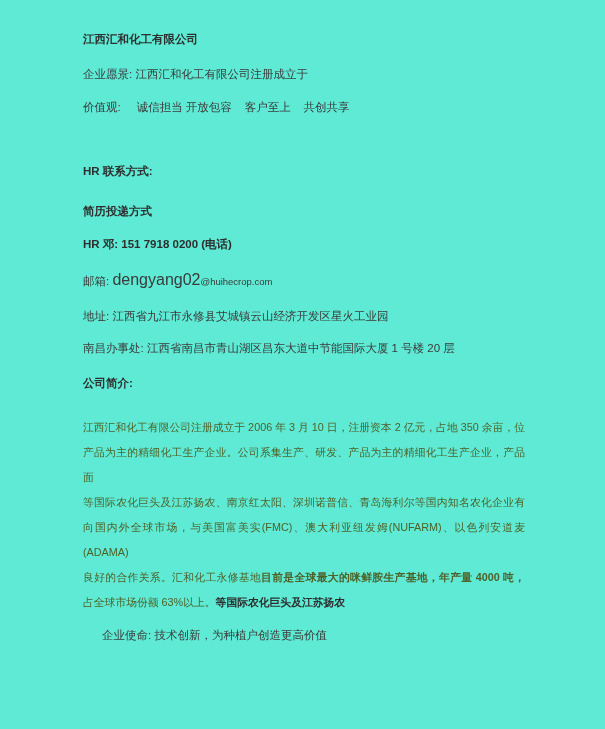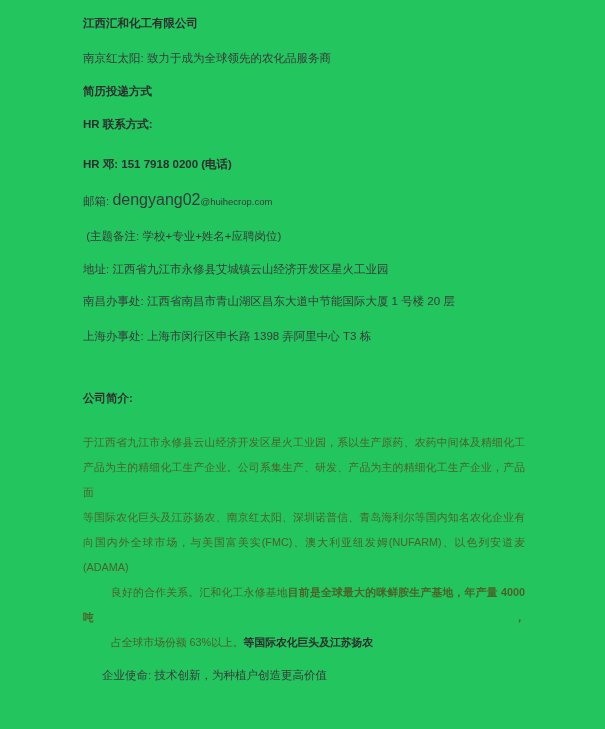--- a/index.html
+++ b/index.html
@@ -1,21 +1,21 @@
 <!DOCTYPE html>
 <html><head>
 <meta charset="utf-8">
 <style>
   html,body { margin:0; padding:0; background:#ffffff; }
   .page {
     position:relative;
     width:605px; height:729px;
     box-sizing:border-box;
-    padding:16px 40px 0 83px;
-    background:#22c55e;
+    padding:32px 40px 0 83px;
+    background:#5eead4;
     font-family:"Liberation Sans","DejaVu Sans",sans-serif;
     color:#333333;
     overflow:hidden;
   }
   p { margin:0; font-size:11.5px; line-height:15px; white-space:pre-wrap; color:#3a3a3a; }
   .b { font-weight:bold; color:#2e2e2e; }
   .mb20 { margin-bottom:20px; }
   .mb18 { margin-bottom:18px; }
   .mb17 { margin-bottom:17px; }
   .mb25 { margin-bottom:25px; }
@@ -30,55 +30,54 @@
   .para-line {
     width:442px;
     font-size:10.8px;
     line-height:25px;
     color:#4e6128;
     text-align:justify;
     text-align-last:justify;
     white-space:normal;
   }
   .para-line.last { text-align-last:left; }
-  .g  { color:#4e6128;margin-left:28px; }
+  .g  { color:#4e6128; }
   .gb { color:#4e6128; font-weight:bold; }
   .kb { color:#2e2e2e; font-weight:bold; }
 </style>
 </head>
 <body>
 
 <div class="page">
 
   <p class="b mb20">江西汇和化工有限公司</p>
 
-  <p class="mb18">南京红太阳: 致力于成为全球领先的农化品服务商</p>
+  <p class="mb18">企业愿景: 江西汇和化工有限公司注册成立于</p>
 
+  <p class="mb49">价值观:     诚信担当 开放包容    客户至上    共创共享</p>
+
+  <p class="b mb25">HR 联系方式:</p>
 
   <p class="b mb18">简历投递方式</p>
-
-  <p class="b mb25">HR 联系方式:</p>
 
   <p class="b mb20">HR 邓: 151 7918 0200 (电话)</p>
 
 
   <p class="mb20"><span>邮箱: </span><span class="email-user">dengyang02</span><span class="email-domain">@huihecrop.com</span></p>
 
-  <p class="mb18"> (主题备注: 学校+专业+姓名+应聘岗位)</p>
 
   <p class="mb17">地址: 江西省九江市永修县艾城镇云山经济开发区星火工业园</p>
 
   <p class="mb20">南昌办事处: 江西省南昌市青山湖区昌东大道中节能国际大厦 1 号楼 20 层</p>
 
-  <p class="mb47">上海办事处: 上海市闵行区申长路 1398 弄阿里中心 T3 栋</p>
 
   <p class="b mb13">公司简介:</p>
 
   <div class="intro-para">
-    <div class="para-line">于江西省九江市永修县云山经济开发区星火工业园，系以生产原药、农药中间体及精细化工</div>
+    <div class="para-line">江西汇和化工有限公司注册成立于 2006 年 3 月 10 日，注册资本 2 亿元，占地 350 余亩，位</div>
     <div class="para-line">产品为主的精细化工生产企业。公司系集生产、研发、产品为主的精细化工生产企业，产品面</div>
     <div class="para-line">等国际农化巨头及江苏扬农、南京红太阳、深圳诺普信、青岛海利尔等国内知名农化企业有</div>
     <div class="para-line">向国内外全球市场，与美国富美实(FMC)、澳大利亚纽发姆(NUFARM)、以色列安道麦(ADAMA)</div>
     <div class="para-line"><span class="g">良好的合作关系。汇和化工永修基地</span><span class="gb">目前是全球最大的咪鲜胺生产基地，年产量 4000 吨，</span></div>
     <div class="para-line last"><span class="g">占全球市场份额 63%以上。</span><span class="kb">等国际农化巨头及江苏扬农</span></div>
   </div>
 
   <p class="indent19">企业使命: 技术创新，为种植户创造更高价值</p>
 
 </div>

